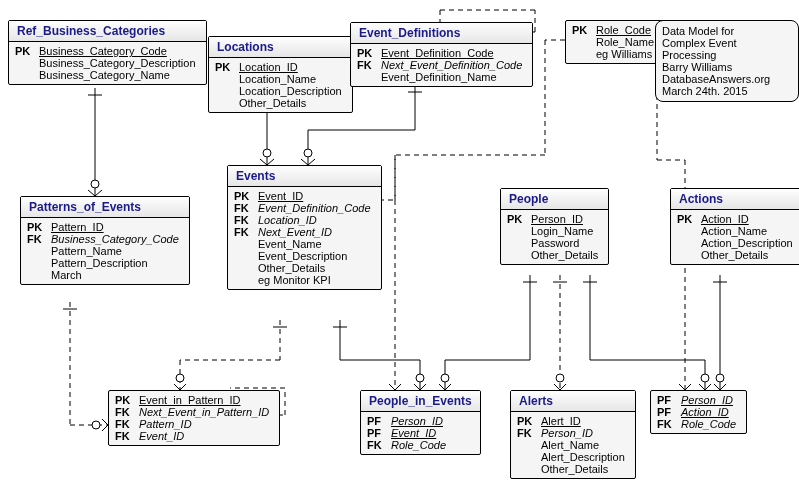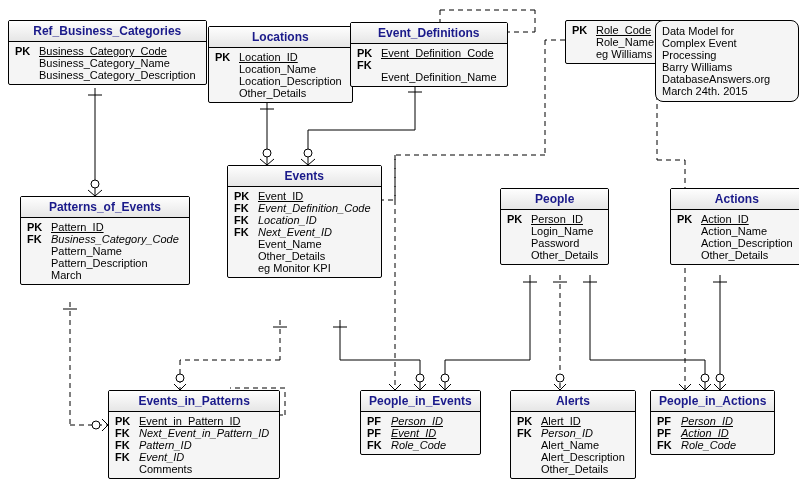--- a/index.html
+++ b/index.html
@@ -1,17 +1,17 @@
 <!DOCTYPE html>
 <html><head>
 <meta charset="utf-8">
 <style>
 body{margin:0;font-family:Arial,sans-serif;font-size:11px;background:#fff;width:799px;height:503px;position:relative}
 .entity{position:absolute;border:1px solid #000;background:#f5f5f5;border-radius:2px}
-.entity-title{font-weight:bold;text-align:center;padding:3px 8px;border-bottom:1px solid #000;color:#1a1a8a;font-size:12px;background:linear-gradient(#fefefe,#e6e6e6)}
+.entity-title{font-weight:bold;padding:3px 8px;border-bottom:1px solid #000;color:#1a1a8a;font-size:12px;background:linear-gradient(#fefefe,#e6e6e6)}
 .entity-body{padding:3px 4px}
 .attr-row{display:flex;white-space:nowrap}
 .attr-key{width:24px;font-weight:bold;text-align:left;padding-left:2px}
 .attr-name{padding-right:6px}
 .attr-row.pk .attr-name{text-decoration:underline}
 .attr-row.fk .attr-name{font-style:italic}
 .attr-row.pf .attr-name{text-decoration:underline;font-style:italic}
 .infobox{position:absolute;border:1px solid #000;background:#f5f5f5;text-align:left;padding:4px 6px;font-size:11px;border-radius:8px}
 svg.connectors{position:absolute;left:0;top:0;width:799px;height:503px;pointer-events:none}
 svg.connectors line,svg.connectors path{stroke:#000;stroke-width:1;fill:none}
@@ -112,30 +112,30 @@
 
 <div class="entity" style="left:8px;top:20px">
   <div class="entity-title">Ref_Business_Categories</div>
   <div class="entity-body">
       <div class="attr-row pk">
         <span class="attr-key">PK</span>
         <span class="attr-name">Business_Category_Code</span>
       </div>
       <div class="attr-row ">
         <span class="attr-key"></span>
+        <span class="attr-name">Business_Category_Description</span>
+      </div>
+      <div class="attr-row ">
+        <span class="attr-key"></span>
         <span class="attr-name">Business_Category_Name</span>
       </div>
-      <div class="attr-row ">
-        <span class="attr-key"></span>
-        <span class="attr-name">Business_Category_Description</span>
-      </div>
-    </div>
-</div>
-
-<div class="entity" style="left:208px;top:26px">
+    </div>
+</div>
+
+<div class="entity" style="left:208px;top:36px">
   <div class="entity-title">Locations</div>
   <div class="entity-body">
       <div class="attr-row pk">
         <span class="attr-key">PK</span>
         <span class="attr-name">Location_ID</span>
       </div>
       <div class="attr-row ">
         <span class="attr-key"></span>
         <span class="attr-name">Location_Name</span>
       </div>
@@ -152,20 +152,21 @@
 
 <div class="entity" style="left:350px;top:22px">
   <div class="entity-title">Event_Definitions</div>
   <div class="entity-body">
       <div class="attr-row pk">
         <span class="attr-key">PK</span>
         <span class="attr-name">Event_Definition_Code</span>
       </div>
       <div class="attr-row fk">
         <span class="attr-key">FK</span>
+        <span class="attr-name">Next_Event_Definition_Code</span>
       </div>
       <div class="attr-row ">
         <span class="attr-key"></span>
         <span class="attr-name">Event_Definition_Name</span>
       </div>
     </div>
 </div>
 
 <div class="entity" style="left:565px;top:20px">
   <div class="entity-body">
@@ -228,20 +229,24 @@
       <div class="attr-row fk">
         <span class="attr-key">FK</span>
         <span class="attr-name">Next_Event_ID</span>
       </div>
       <div class="attr-row ">
         <span class="attr-key"></span>
         <span class="attr-name">Event_Name</span>
       </div>
       <div class="attr-row ">
         <span class="attr-key"></span>
+        <span class="attr-name">Event_Description</span>
+      </div>
+      <div class="attr-row ">
+        <span class="attr-key"></span>
         <span class="attr-name">Other_Details</span>
       </div>
       <div class="attr-row ">
         <span class="attr-key"></span>
         <span class="attr-name">eg Monitor KPI</span>
       </div>
     </div>
 </div>
 
 <div class="entity" style="left:500px;top:188px">
@@ -282,41 +287,36 @@
         <span class="attr-name">Action_Description</span>
       </div>
       <div class="attr-row ">
         <span class="attr-key"></span>
         <span class="attr-name">Other_Details</span>
       </div>
     </div>
 </div>
 
 <div class="entity" style="left:108px;top:390px">
-  <div class="entity-title">Events_in_Patterns</div>
   <div class="entity-body">
       <div class="attr-row pk">
         <span class="attr-key">PK</span>
         <span class="attr-name">Event_in_Pattern_ID</span>
       </div>
       <div class="attr-row fk">
         <span class="attr-key">FK</span>
         <span class="attr-name">Next_Event_in_Pattern_ID</span>
       </div>
       <div class="attr-row fk">
         <span class="attr-key">FK</span>
         <span class="attr-name">Pattern_ID</span>
       </div>
       <div class="attr-row fk">
         <span class="attr-key">FK</span>
         <span class="attr-name">Event_ID</span>
-      </div>
-      <div class="attr-row ">
-        <span class="attr-key"></span>
-        <span class="attr-name">Comments</span>
       </div>
     </div>
 </div>
 
 <div class="entity" style="left:360px;top:390px">
   <div class="entity-title">People_in_Events</div>
   <div class="entity-body">
       <div class="attr-row pf">
         <span class="attr-key">PF</span>
         <span class="attr-name">Person_ID</span>
@@ -352,21 +352,20 @@
         <span class="attr-name">Alert_Description</span>
       </div>
       <div class="attr-row ">
         <span class="attr-key"></span>
         <span class="attr-name">Other_Details</span>
       </div>
     </div>
 </div>
 
 <div class="entity" style="left:650px;top:390px">
-  <div class="entity-title">People_in_Actions</div>
   <div class="entity-body">
       <div class="attr-row pf">
         <span class="attr-key">PF</span>
         <span class="attr-name">Person_ID</span>
       </div>
       <div class="attr-row pf">
         <span class="attr-key">PF</span>
         <span class="attr-name">Action_ID</span>
       </div>
       <div class="attr-row fk">

